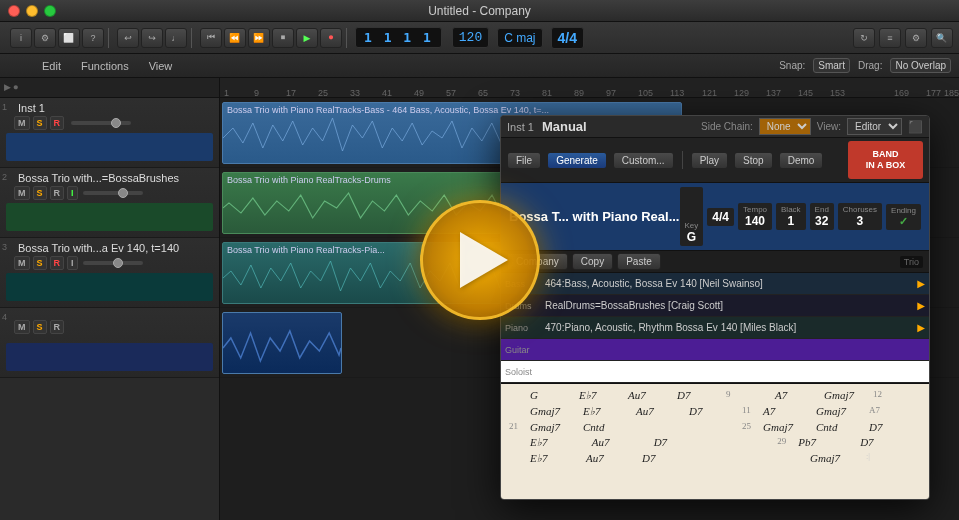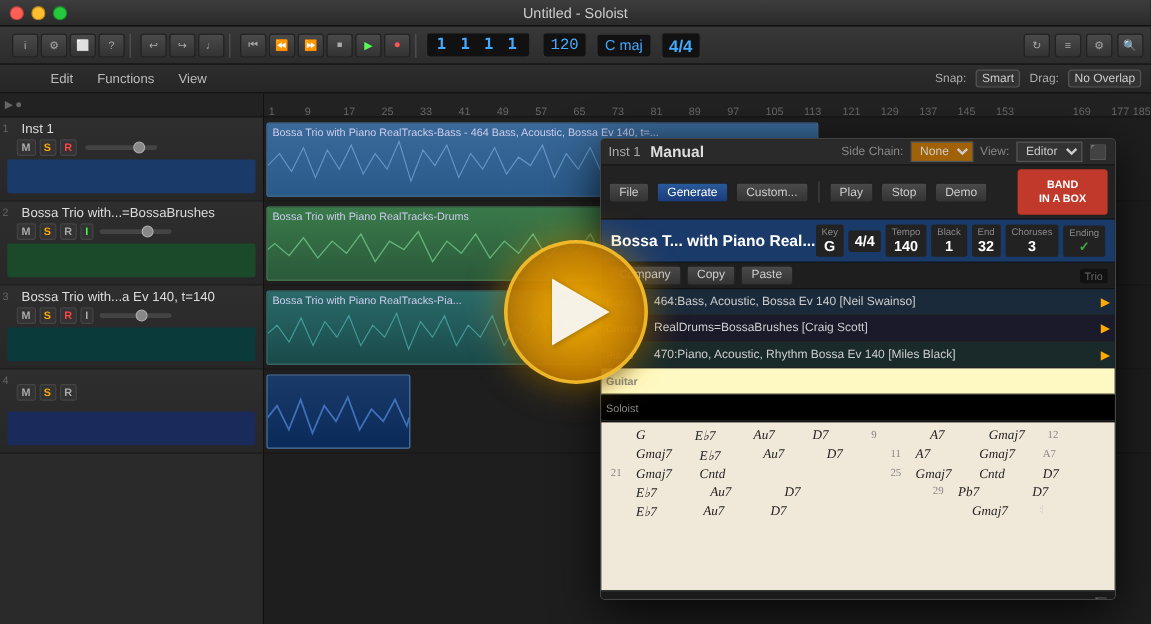--- a/index.html
+++ b/index.html
@@ -399,21 +399,21 @@
   </style>
 </head>
 <body>
 
 <div class="title-bar">
   <div class="title-bar-buttons">
     <div class="tb-btn tb-close"></div>
     <div class="tb-btn tb-min"></div>
     <div class="tb-btn tb-max"></div>
   </div>
-  <span class="title-bar-title">Untitled - Soloist</span>
+  <span class="title-bar-title">Untitled - Company</span>
 </div>
 
 <div class="toolbar">
   <div class="tb-group">
     <div class="tb-btn-small">i</div>
     <div class="tb-btn-small">⚙</div>
     <div class="tb-btn-small">⬜</div>
     <div class="tb-btn-small">?</div>
   </div>
   <div class="tb-group">
@@ -618,21 +618,21 @@
     <div style="background:#c0392b; width:75px; height:38px; border-radius:3px; display:flex; flex-direction:column; align-items:center; justify-content:center; color:#fff; font-size:9px; font-weight:bold; line-height:1.2;">
       <span>BAND</span>
       <span>IN A BOX</span>
     </div>
   </div>
 
   <div style="background:#1a3a6a; padding:4px 8px; display:flex; align-items:center; justify-content:space-between; border-bottom:1px solid #111;">
     <span style="font-size:13px; font-weight:bold; color:#fff;">Bossa T... with Piano Real...</span>
     <div style="display:flex; gap:4px; align-items:center;">
       <div style="background:#222; padding:2px 5px; border-radius:2px; text-align:center;">
-        <div style="font-size:8px; color:#888;">Key</div>
+        <div style="font-size:8px; color:#888;margin-top:32px;">Key</div>
         <div style="font-size:12px; color:#fff; font-weight:bold;">G</div>
       </div>
       <div style="background:#222; padding:2px 5px; border-radius:2px; text-align:center;">
         <div style="font-size:12px; color:#fff; font-weight:bold;">4/4</div>
       </div>
       <div style="background:#222; padding:2px 5px; border-radius:2px; text-align:center;">
         <div style="font-size:8px; color:#888;">Tempo</div>
         <div style="font-size:12px; color:#fff; font-weight:bold;">140</div>
       </div>
       <div style="background:#222; padding:2px 5px; border-radius:2px; text-align:center;">
@@ -671,25 +671,25 @@
     <div class="bib-tl-row inst2-row">
       <span class="bib-tl-label">Drums</span>
       <span class="bib-tl-name">RealDrums=BossaBrushes [Craig Scott]</span>
       <span class="bib-tl-arrow">▶</span>
     </div>
     <div class="bib-tl-row inst3-row">
       <span class="bib-tl-label">Piano</span>
       <span class="bib-tl-name">470:Piano, Acoustic, Rhythm Bossa Ev 140 [Miles Black]</span>
       <span class="bib-tl-arrow">▶</span>
     </div>
-    <div class="bib-tl-row" style="background:#fef9c3;font-weight:bold;">
+    <div class="bib-tl-row" style="background:#4c1d95;">
       <span class="bib-tl-label">Guitar</span>
       <span class="bib-tl-name"></span>
     </div>
-    <div class="bib-tl-row" style="background:#000000;">
+    <div class="bib-tl-row" style="background:#ffffff;">
       <span class="bib-tl-label">Soloist</span>
       <span class="bib-tl-name"></span>
     </div>
   </div>
 
   <div style="background:#f0e8d8; flex:1; padding:5px 8px; overflow:hidden; height:140px; font-family:'Times New Roman', serif;">
     <div style="display:grid; grid-template-columns:20px 1fr 1fr 1fr 1fr 1fr 1fr 1fr 1fr; gap:1px; margin-bottom:3px; font-size:11px;">
       <span style="color:#999; font-size:8px;"></span>
       <span style="font-style:italic; color:#222;">G</span>
       <span style="font-style:italic; color:#222;">E♭7</span>

